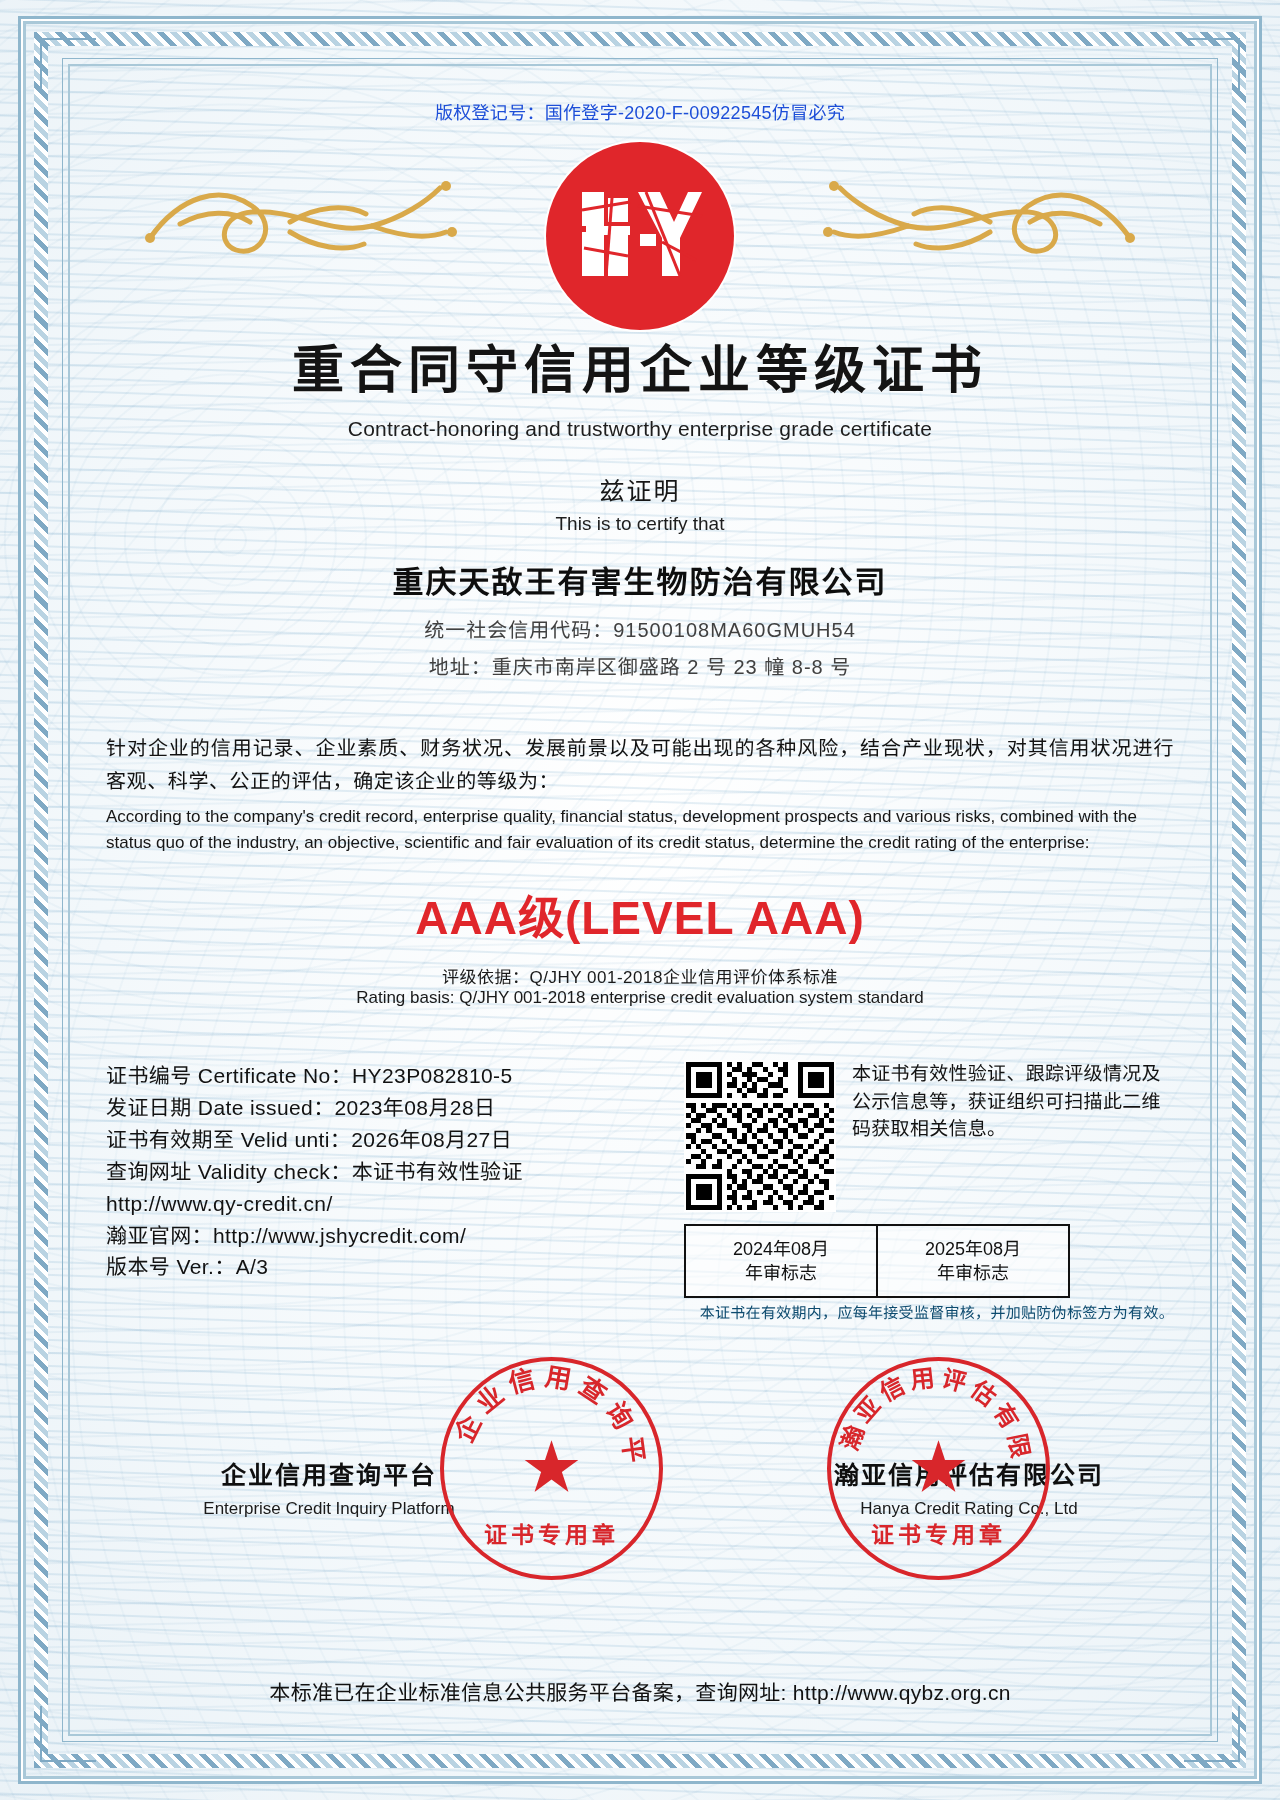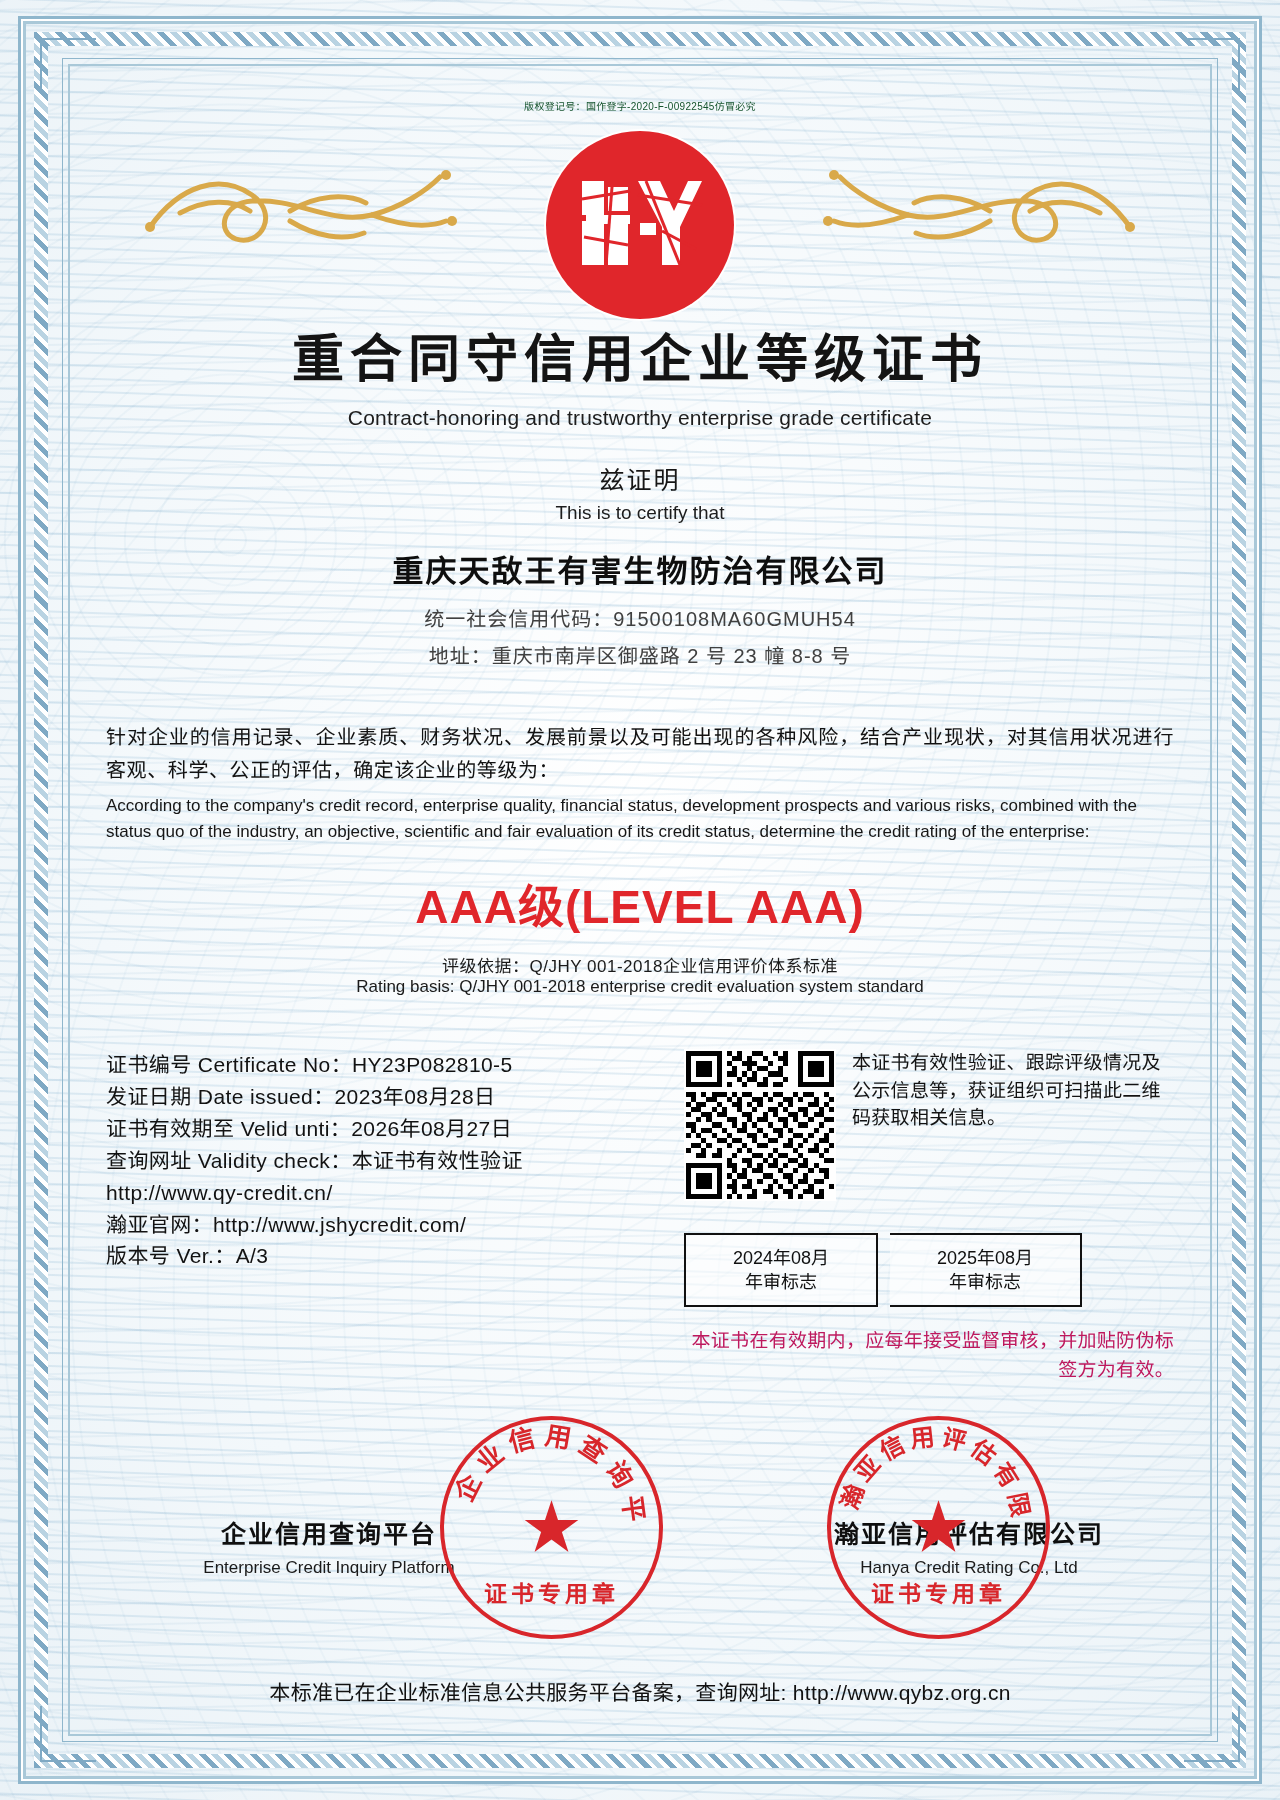--- a/index.html
+++ b/index.html
@@ -111,22 +111,22 @@
   .corner.br { right: 40px; bottom: 38px; border-left: none;  border-top: none; }
 
   
   .content {
     position: absolute;
     left: 80px; right: 80px; top: 76px; bottom: 76px;
   }
 
   .copyright-line {
     text-align: center;
-    font-size: 10px;
-    color: #14532d;
+    font-size: 18px;
+    color: #1d4ed8;
     letter-spacing: 0.3px;
     margin-top: 22px;
   }
 
   
   .logo-row {
     position: relative;
     height: 190px;
     margin-top: 8px;
   }
@@ -278,43 +278,43 @@
     padding: 2px;
   }
   .qr-note {
     font-size: 19px;
     line-height: 1.45;
     color: #121212;
     letter-spacing: 0.3px;
   }
   .stamp-boxes {
     display: flex;
-    margin-top: 32px;
-    gap: 12px;
+    margin-top: 12px;
+    gap: 0;
   }
   .stamp-box {
     border: 2px solid #111111;
     width: 190px;
     height: 70px;
     display: flex;
     flex-direction: column;
     align-items: center;
     justify-content: center;
     font-size: 18px;
     line-height: 1.35;
     color: #101010;
     background: rgba(255,255,255,0.55);
   }
   .stamp-box + .stamp-box { border-left: none; }
   .annual-note {
-    margin-top: 20px;
-    font-size: 19px;
+    margin-top: 4px;
+    font-size: 15px;
     line-height: 1.5;
     text-align: right;
-    color: #be185d;
+    color: #0c4a6e;
     letter-spacing: 0.3px;
   }
 
   
   .seals {
     position: relative;
     height: 230px;
     margin-top: 26px;
   }
   .org {

